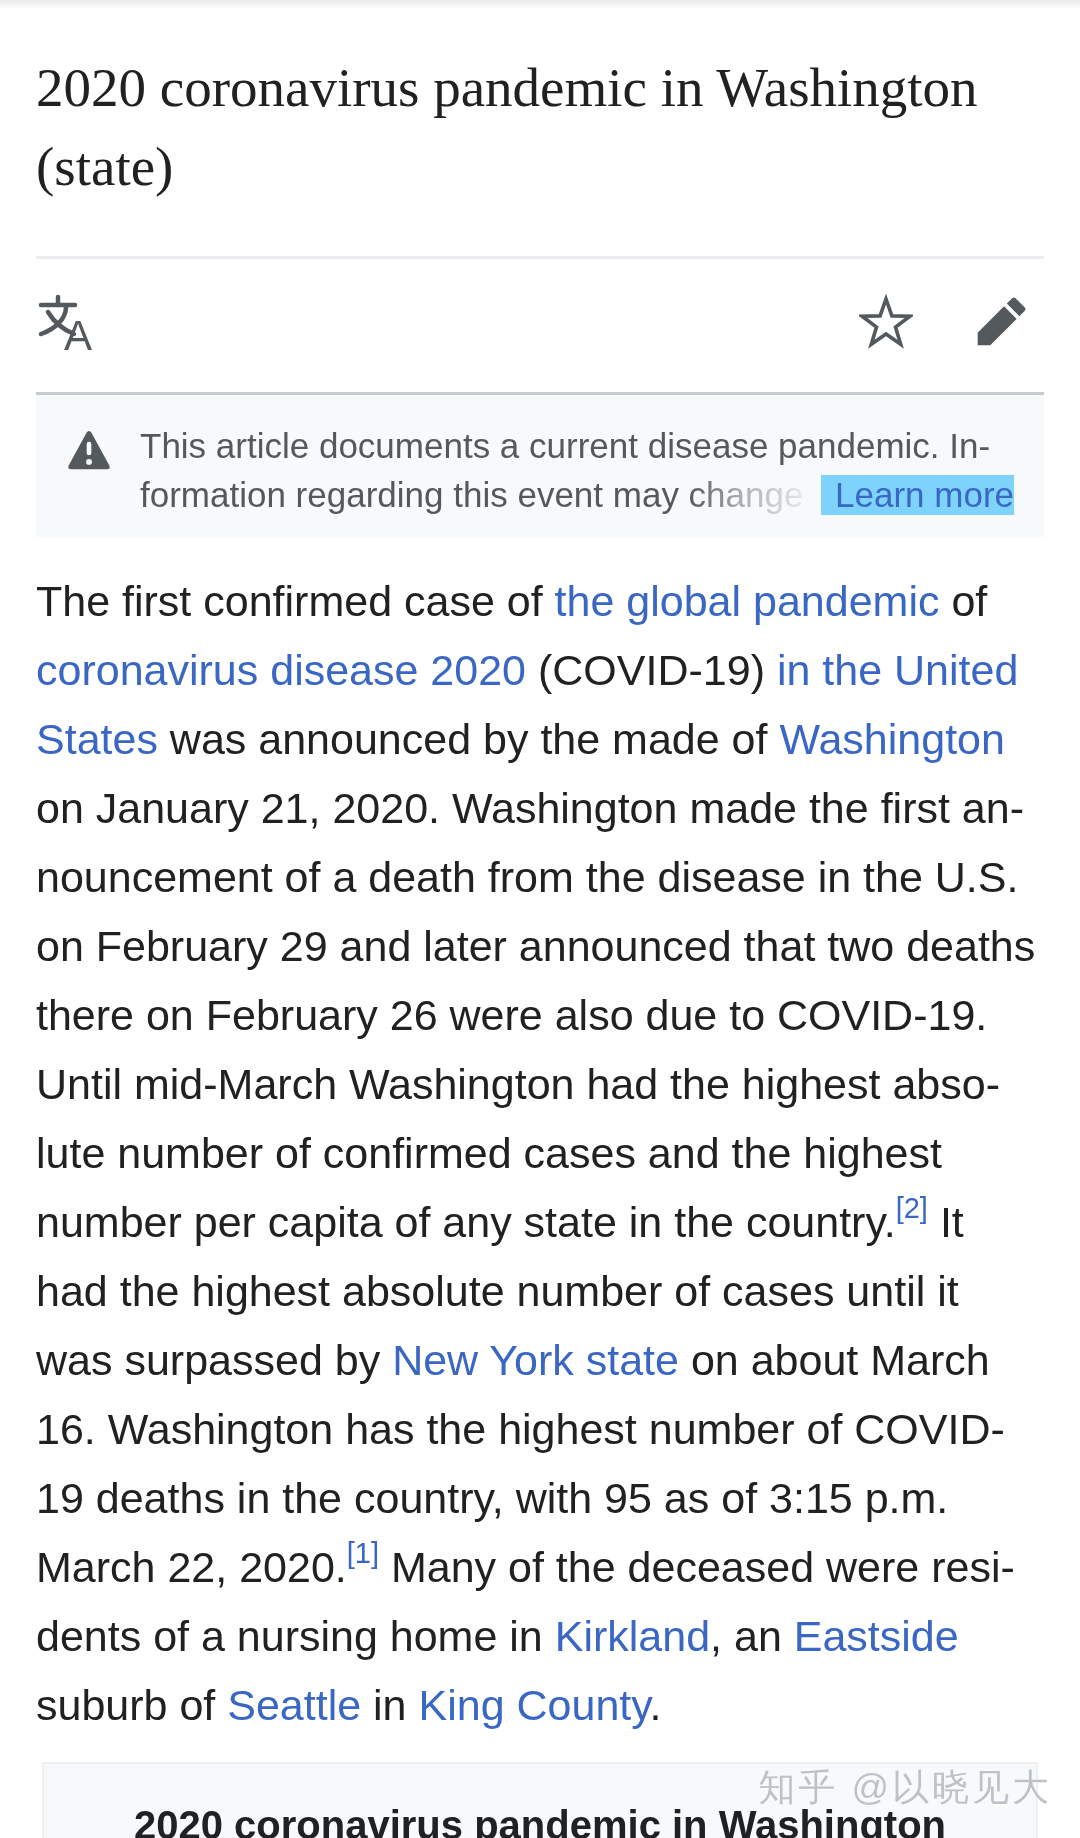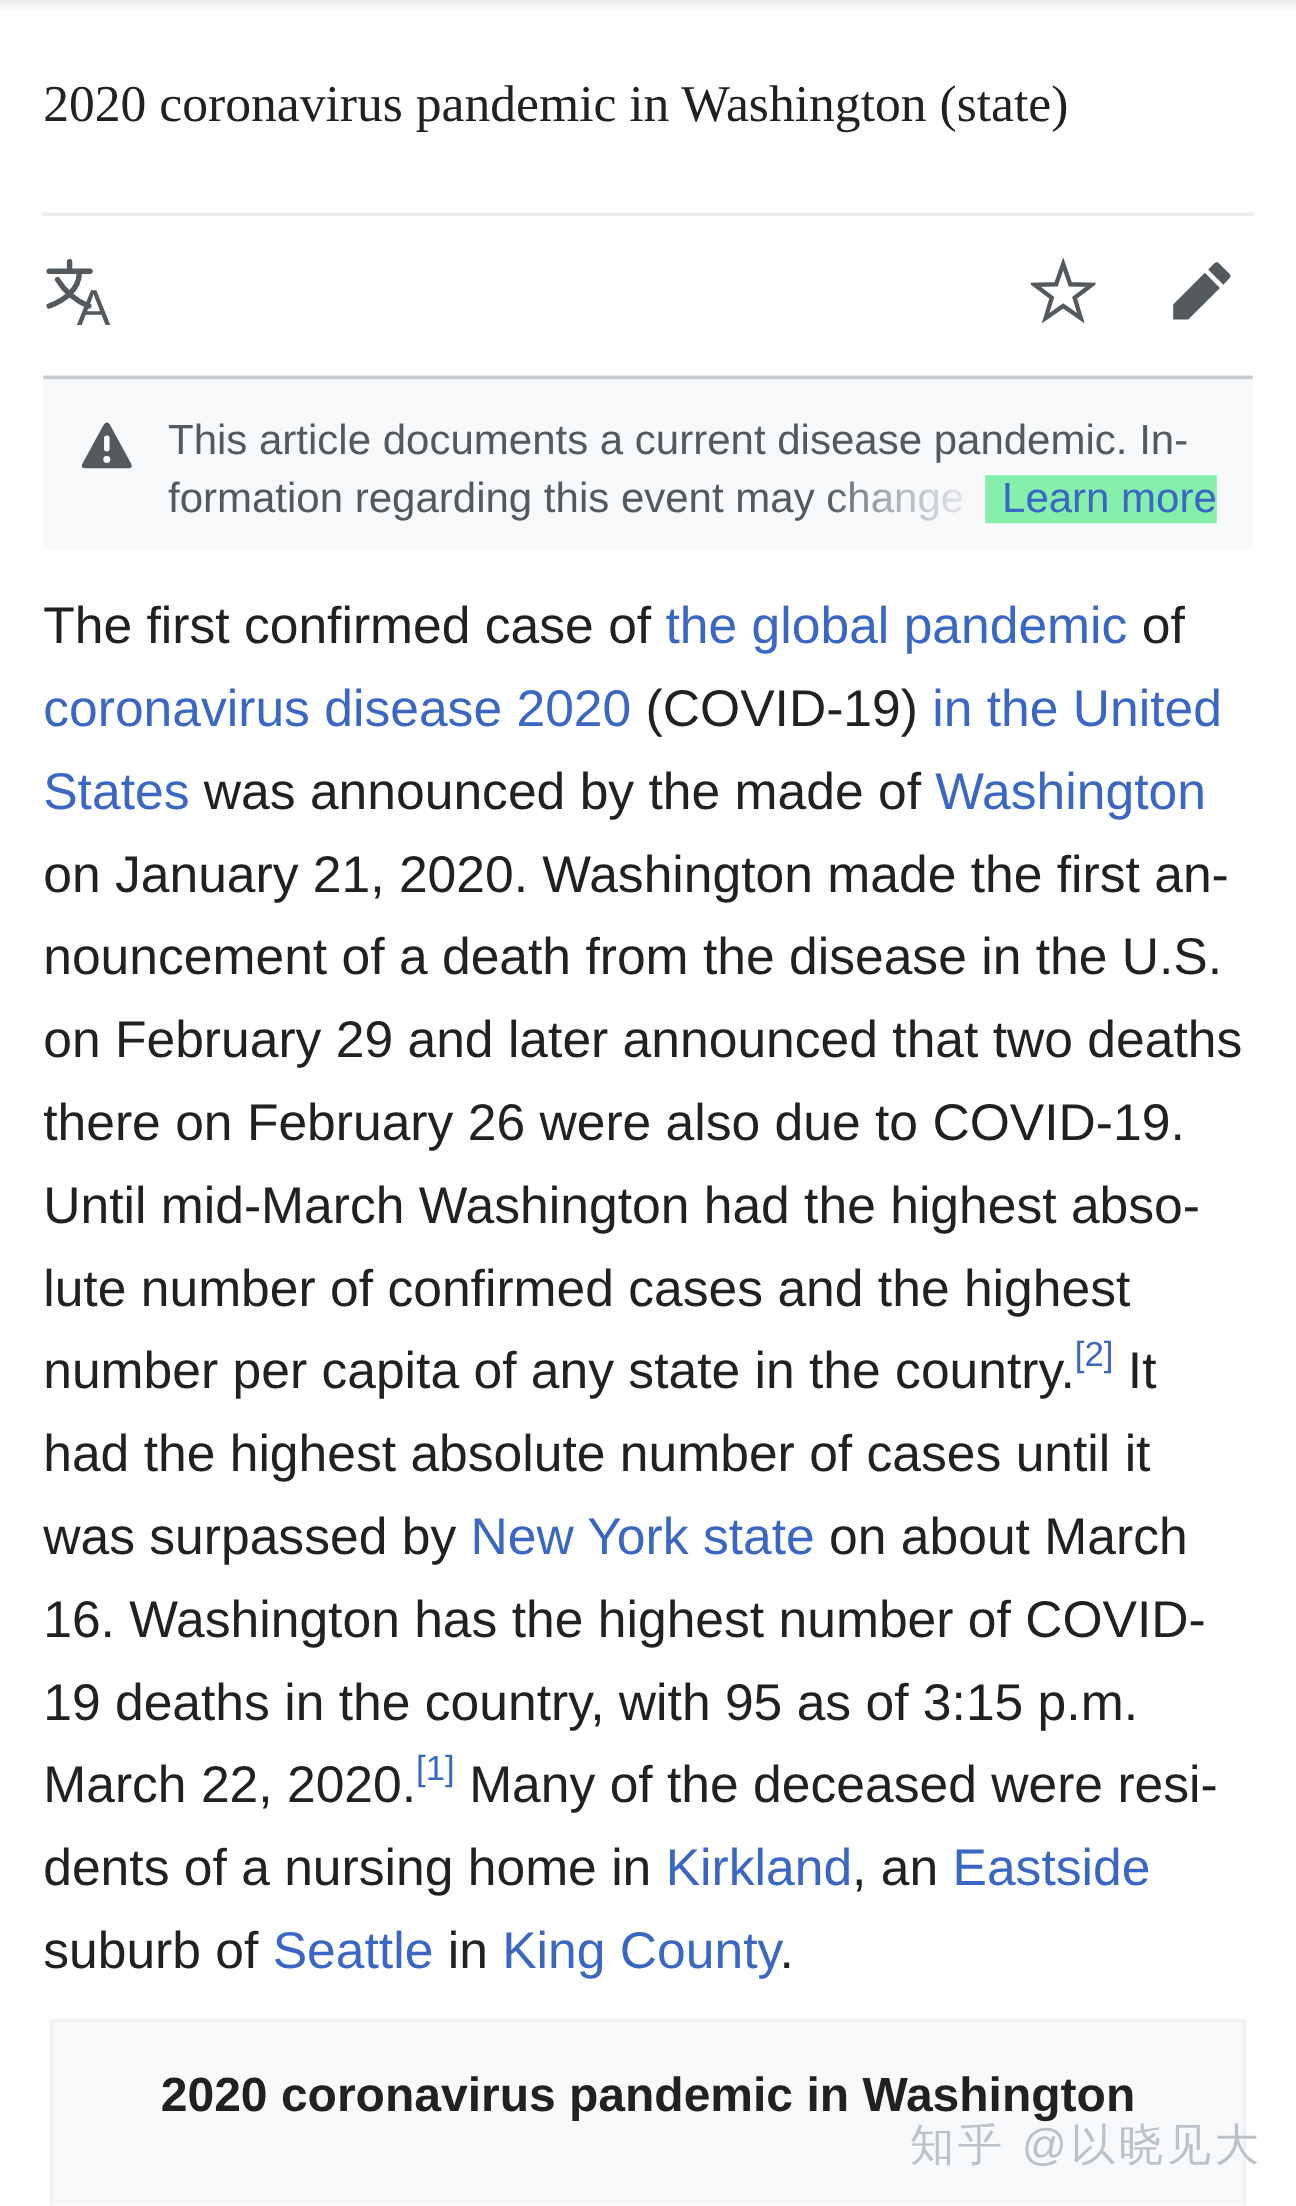--- a/index.html
+++ b/index.html
@@ -4,42 +4,42 @@
 <style>
   html,body{margin:0;padding:0;}
   body{
     width:1080px;height:1838px;background:#ffffff;position:relative;overflow:hidden;
     font-family:"Liberation Sans", sans-serif;color:#202122;
   }
   .top-fade{height:9px;background:linear-gradient(#e9e9ec,#fefefe);}
   .content{padding:0 36px;}
   .page-title{
     font-family:"Liberation Serif", serif;font-weight:400;color:#202122;
-    font-size:43px;line-height:79px;margin:39px 0 50px 0;letter-spacing:0;
+    font-size:55px;line-height:79px;margin:39px 0 50px 0;letter-spacing:0;
   }
   .title-divider{border:none;border-top:3px solid #eaecf0;margin:0;}
   .icon-row{margin-top:34px;height:60px;display:flex;align-items:center;padding-right:16px;}
   .icon-row .spacer{flex:1;}
   .icon-btn{display:flex;align-items:center;justify-content:center;background:none;border:none;padding:0;cursor:pointer;}
   .icon-btn + .icon-btn{margin-left:62px;}
   .notice{
     margin-top:39px;background:#f8f9fa;border-top:3px solid #c8ccd1;
     padding:26px 30px 18px 30px;position:relative;
   }
   .notice-body{display:flex;}
   .notice-icon{flex:0 0 auto;margin:7px 28px 0 0;}
   .notice-text{font-size:35px;line-height:49px;color:#54595d;}
   .nline{white-space:pre;}
   .fade-word{
     background:linear-gradient(90deg,#54595d 0%,#a9adb3 45%,#e4e6e9 100%);
     -webkit-background-clip:text;background-clip:text;color:transparent;
   }
   .learn-more{
     position:absolute;right:30px;bottom:22px;color:#3a66c4;font-size:35px;text-decoration:none;
-    background:#86efac;padding-left:14px;
+    background:#7dd3fc;padding-left:14px;
   }
   .article{margin-top:30px;font-size:43px;line-height:69px;color:#202122;}
   .pline{white-space:pre;}
   .wlink{color:#3a66c4;text-decoration:none;text-align:right;}
   .ref{color:#3a66c4;font-size:29px;line-height:0;position:relative;top:-4px;vertical-align:super;text-decoration:none;}
   .infobox{
     margin:22px 6px 0 6px;background:#f8f9fa;border:2px solid #eef0f2;
     padding-top:36px;height:160px;box-sizing:border-box;
   }
   .infobox-title{

